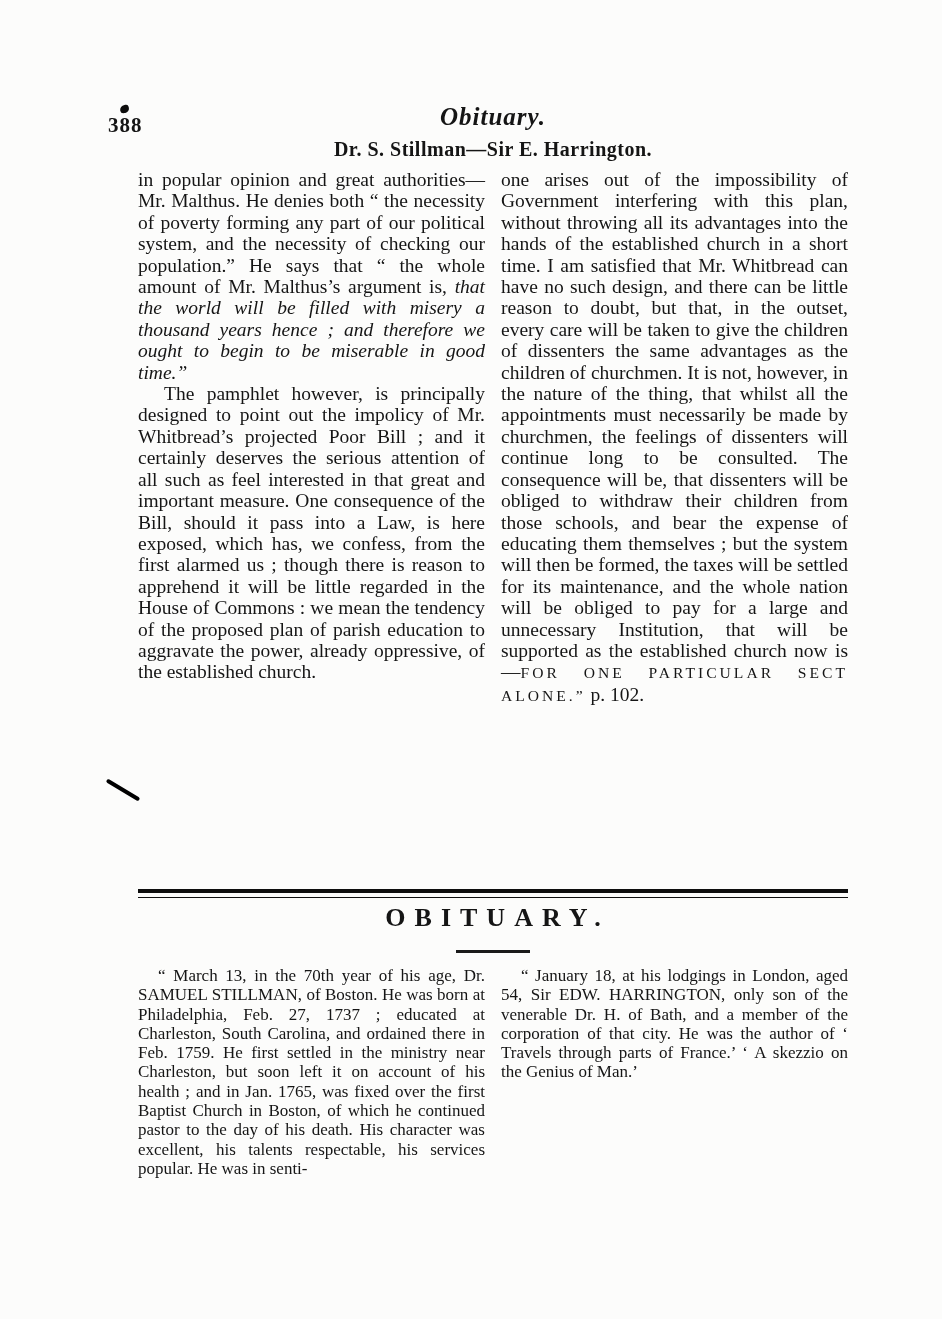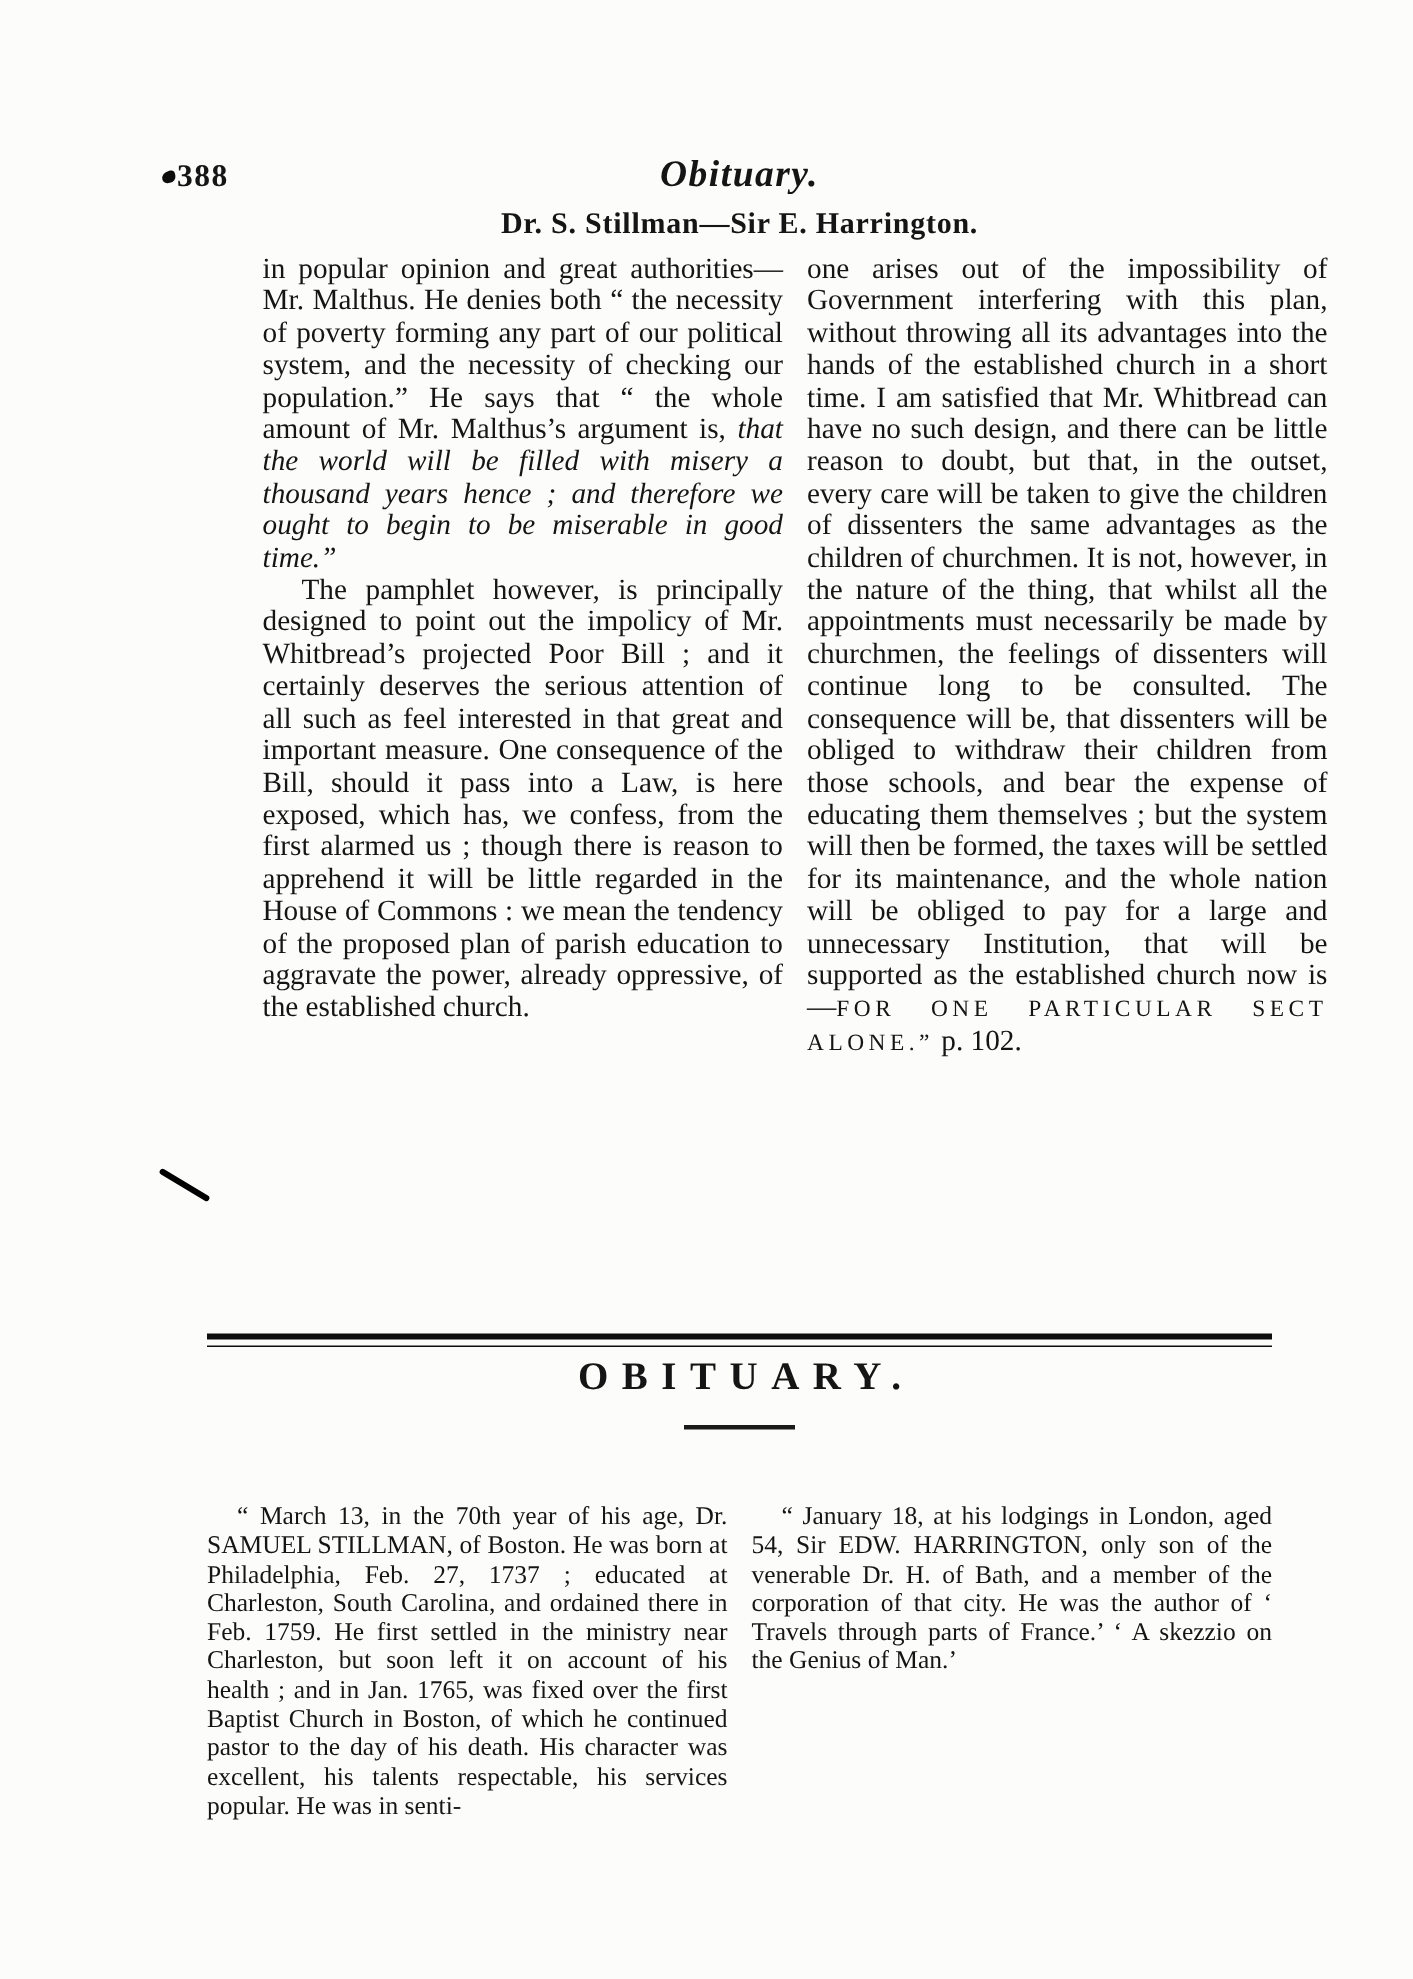--- a/index.html
+++ b/index.html
@@ -8,21 +8,21 @@
     background:#fcfcfb;
     color:#151515;
     font-family:"Liberation Serif", serif;
     position:relative;
     overflow:hidden;
   }
   
   .page-number{
     position:absolute;left:108px;top:105px;
     font-size:21px;font-weight:bold;letter-spacing:1px;
-    display:flex;align-items:center;
+    display:flex;align-items:center;flex-direction:column;
   }
   .ink-blot{
     display:inline-block;width:9px;height:8px;margin-right:1px;
     background:#0d0d0d;border-radius:65% 35% 55% 45%;
     transform:rotate(-12deg);
   }
   .running-title{
     position:absolute;left:138px;width:710px;top:103px;
     text-align:center;
     font-size:25px;font-weight:bold;font-style:italic;
@@ -31,42 +31,42 @@
   .running-subtitle{
     position:absolute;left:138px;width:710px;top:138px;
     text-align:center;
     font-size:20px;font-weight:bold;
     letter-spacing:0.5px;
   }
   
   .text-block{position:absolute;left:138px;width:710px;}
   .cols{display:flex;gap:16px;}
   .col{width:347px;text-align:justify;}
-  .top-section{top:169px;margin-left:37px;}
+  .top-section{top:169px;}
   .top-section .col{font-size:19.5px;line-height:21.4px;}
   .col p{margin:0;}
   .col p.indent{text-indent:26px;}
   .run.italic{font-style:italic;}
   .run.smallcaps{font-size:0.8em;letter-spacing:3px;}
   
   .double-rule{position:absolute;left:138px;width:710px;top:889px;height:4px;
     border-top:4px solid #0e0e0e;border-bottom:1.5px solid #0e0e0e;}
   .obituary-heading{
     position:absolute;left:138px;width:710px;top:903px;
     text-align:center;font-size:26px;font-weight:bold;
     letter-spacing:9px;text-indent:9px;
   }
   .short-rule{
     position:absolute;left:138px;width:710px;top:950px;height:2.5px;
   }
   .short-rule span{display:block;width:74px;height:2.5px;background:#1a1a1a;margin:0 auto;}
   
   .lower-section{top:966px;}
   .lower-section .col{font-size:17px;line-height:19.3px;}
-  .lower-section .col p.indent{text-indent:20px;margin-top:35px;}
+  .lower-section .col p.indent{text-indent:20px;}
   
   .margin-pen-mark{
     position:absolute;left:104px;top:788px;width:38px;height:4px;
     background:#000;border-radius:3px;transform:rotate(31deg);
   }
 </style>
 </head>
 <body>
 
 <div class="page-number">

